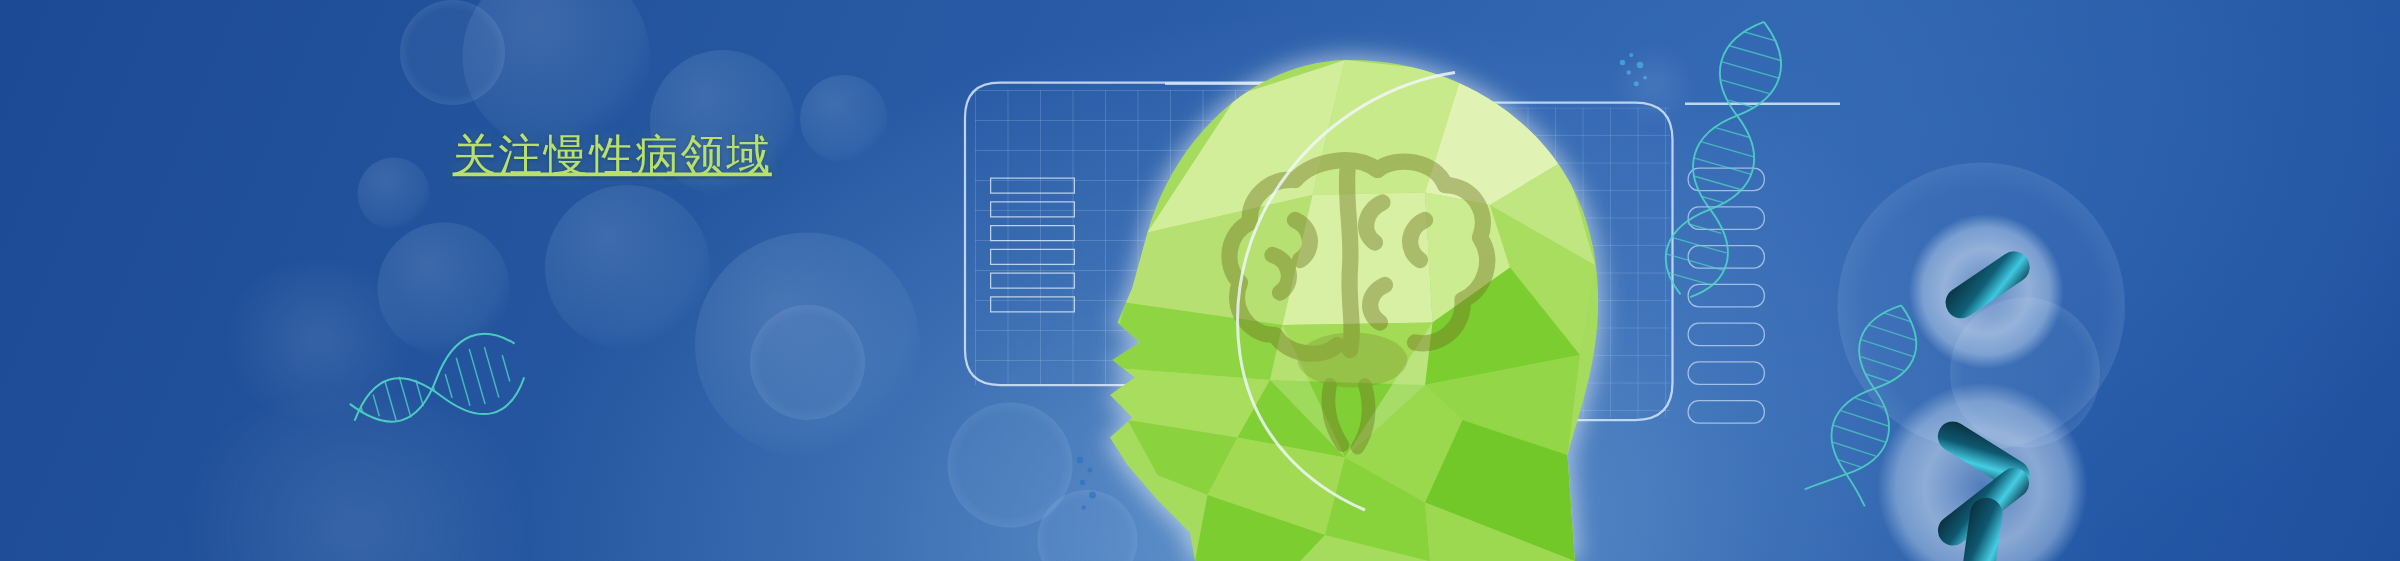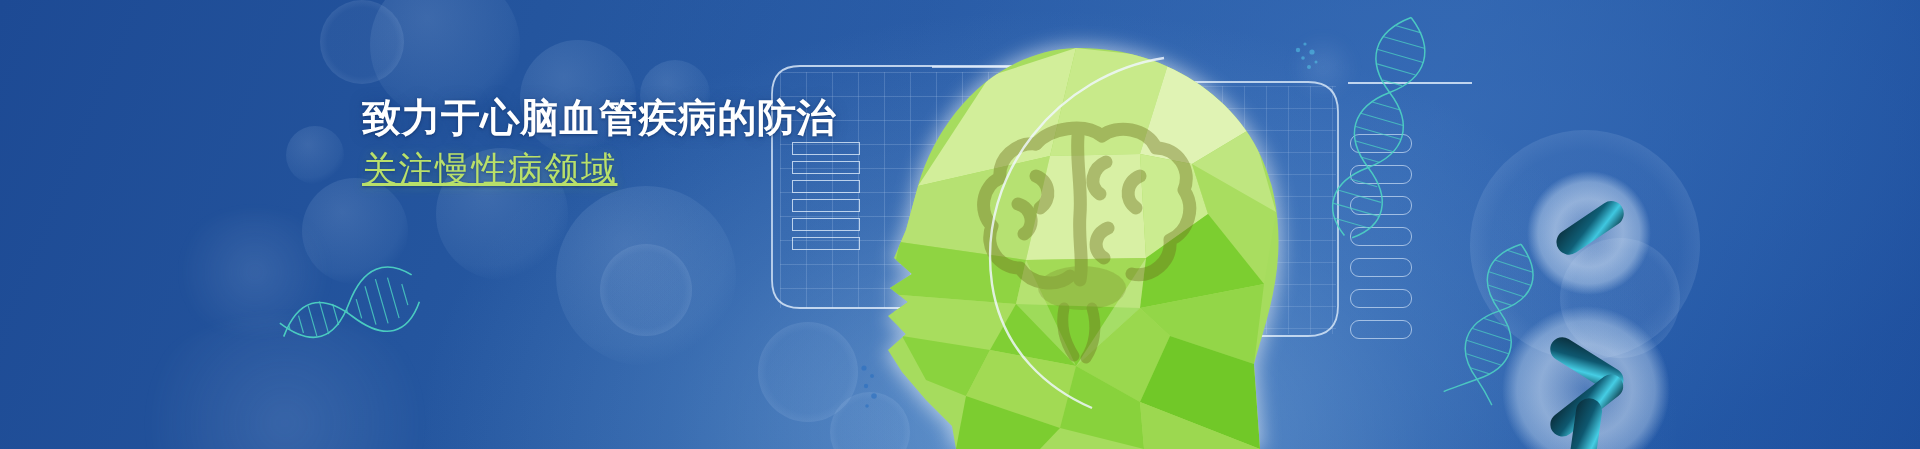--- a/index.html
+++ b/index.html
@@ -361,17 +361,16 @@
         </g>
       </g>
     </svg>
   </div>
 
   <svg style="position:absolute;left:940px;top:52px;" width="240" height="360">
     <path d="M224 6 C 120 22, 36 120, 52 232 C 62 300, 110 338, 152 356" fill="none" stroke="rgba(240,248,255,0.82)" stroke-width="2.4"></path>
   </svg>
 
   <div class="copy">
-    <div class="headline">致力于心脑血管疾病的防治</div>
     <div class="subhead">关注慢性病领域</div>
   </div>
 
 </div>
 
 </body></html>

